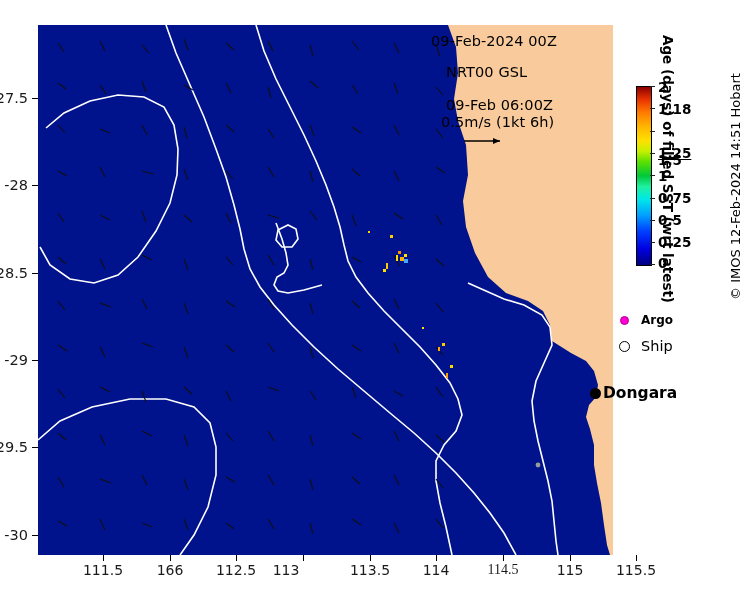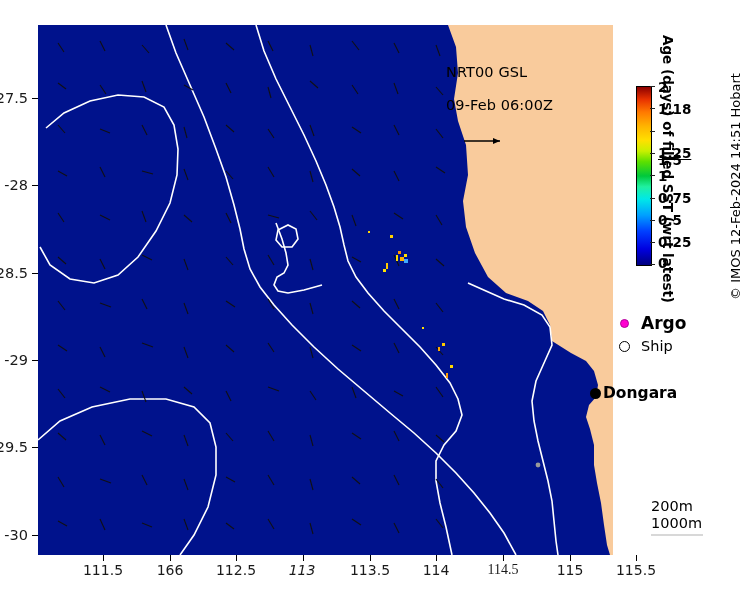--- a/index.html
+++ b/index.html
@@ -86,21 +86,21 @@
   .leg-mark{width:18px;display:flex;justify-content:center;}
   .dot-argo{
     width:7px;height:7px;border-radius:50%;
     background:#ff00d0;border:1px solid #b0009a;
   }
   .dot-ship{
     width:9px;height:9px;border-radius:50%;
     background:transparent;border:1.4px solid #000;
   }
   .leg-txt{margin-left:8px;font-size:14.5px;color:#000;}
-  .leg-txt.b{font-weight:bold;font-size:17px;}
+  .leg-txt.b{font-weight:bold;font-size:12px;}
 
   
   #city-dot{
     position:absolute;left:590px;top:388px;width:11px;height:11px;
     border-radius:50%;background:#000;
   }
   #city-name{
     position:absolute;left:603px;top:384px;
     font-size:15.5px;font-weight:bold;color:#000;white-space:nowrap;
   }
@@ -298,42 +298,44 @@
         <rect x="408" y="348" width="2" height="5" fill="#ff9c00"></rect>
         <rect x="384" y="302" width="2" height="2" fill="#ffe000"></rect>
       </g>
 
       <g>
         <circle cx="500" cy="440" r="2.4" fill="#9a9a9a"></circle>
       </g>
     </svg>
   </div>
 
+  <div class="map-note" id="datestamp">09-Feb-2024 00Z</div>
   <div class="map-note" id="src1">NRT00 GSL</div>
   <div class="map-note" id="src2">09-Feb 06:00Z</div>
+  <div class="map-note" id="src3">0.5m/s (1kt 6h)</div>
   <svg id="refarrow" width="48" height="14">
     <line x1="2" y1="7" x2="38" y2="7" stroke="#000" stroke-width="1.4"></line>
     <path d="M38,7 L31,4 L31,10 Z" fill="#000"></path>
   </svg>
 
   <div id="xaxis">
     <div class="xtick" style="left:103px;top:555px;"></div>
     <div class="xtick" style="left:170px;top:555px;"></div>
     <div class="xtick" style="left:236px;top:555px;"></div>
     <div class="xtick" style="left:303px;top:555px;"></div>
     <div class="xtick" style="left:370px;top:555px;"></div>
     <div class="xtick" style="left:436px;top:555px;"></div>
     <div class="xtick" style="left:503px;top:555px;"></div>
     <div class="xtick" style="left:570px;top:555px;"></div>
     <div class="xtick" style="left:636px;top:555px;"></div>
 
     <div class="xlab" style="left:73px;top:562px;">111.5</div>
     <div class="xlab" style="left:140px;top:562px;">166</div>
     <div class="xlab" style="left:206px;top:562px;">112.5</div>
-    <div class="xlab" style="left:272px;top:562px;font-style:italic;">113</div>
+    <div class="xlab" style="left:256px;top:562px;">113</div>
     <div class="xlab" style="left:340px;top:562px;">113.5</div>
     <div class="xlab" style="left:406px;top:562px;">114</div>
     <div class="xlab" style="left:473px;top:562px;font-family:Liberation Serif, serif;">114.5</div>
     <div class="xlab" style="left:540px;top:562px;">115</div>
     <div class="xlab" style="left:606px;top:562px;">115.5</div>
   </div>
 
   <div id="yaxis">
     <div class="ytick" style="left:32px;top:98px;"></div>
     <div class="ytick" style="left:32px;top:185px;"></div>
@@ -383,21 +385,16 @@
   <div class="leg-row" id="leg-ship">
     <span class="leg-mark">
       <span class="dot-ship"></span>
     </span>
     <span class="leg-txt">Ship</span>
   </div>
 
   <div id="city-dot"></div>
   <div id="city-name">Dongara</div>
 
-  <div id="depth-key">
-    <div class="depth-lab">200m</div>
-    <div class="depth-lab">1000m</div>
-    <div id="depth-line"></div>
-  </div>
 
   <div id="credit">© IMOS 12-Feb-2024 14:51 Hobart</div>
 
 </div>
 
 </body></html>

